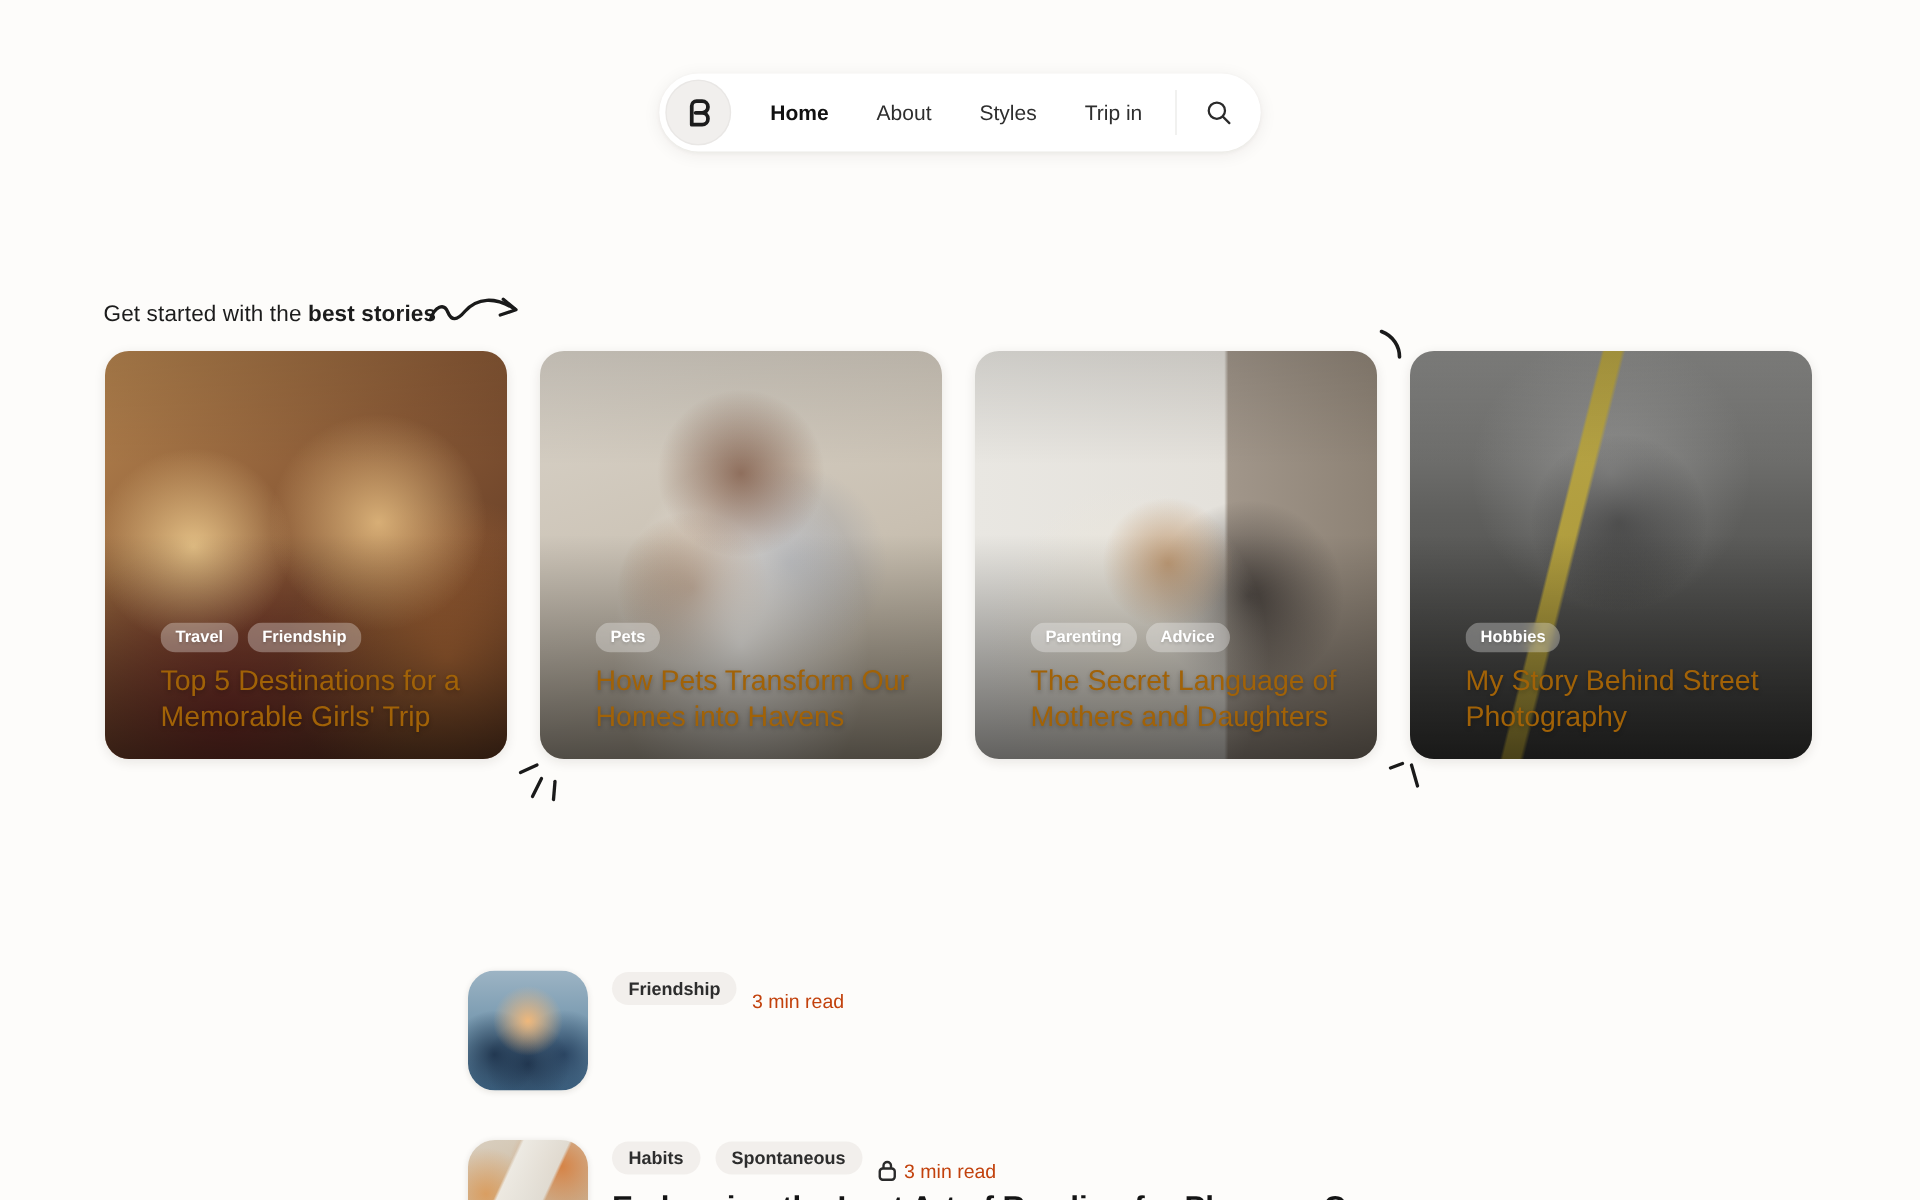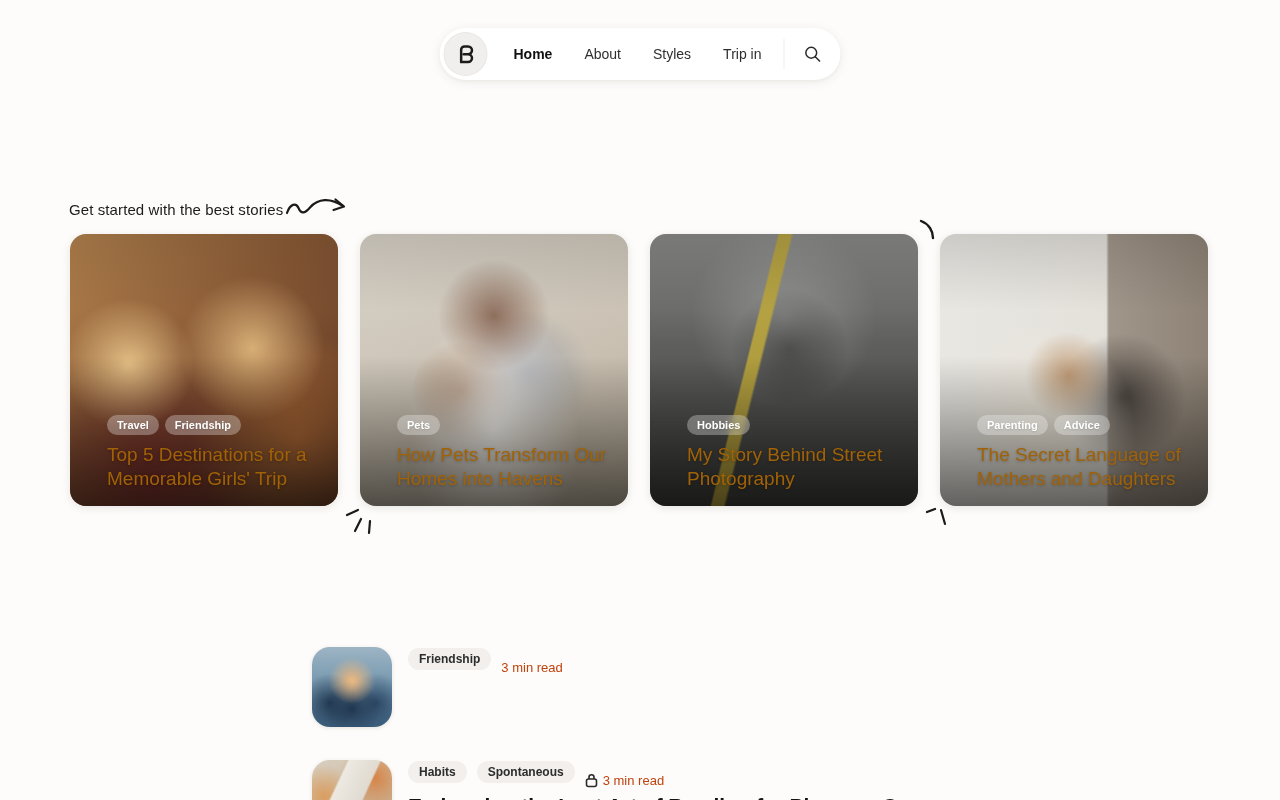--- a/index.html
+++ b/index.html
@@ -6,21 +6,21 @@
   html, body { width: 1280px; height: 800px; overflow: hidden; }
   body {
     position: relative;
     background: #fdfcfa;
     font-family: "Liberation Sans", "DejaVu Sans", sans-serif;
     color: #141414;
   }
 
   
   .nav-pill {
-    position: absolute; top: 28px; left: 50%; transform: translateX(-50%);
+    position: absolute; top: 49px; left: 50%; transform: translateX(-50%);
     height: 52px; display: flex; align-items: center;
     background: #ffffff; border-radius: 28px;
     box-shadow: 0 2px 12px rgba(40,30,20,0.07), 0 1px 3px rgba(40,30,20,0.05);
     padding: 4px 6px 4px 4px;
   }
   .logo-circle {
     width: 44px; height: 44px; border-radius: 50%;
     background: #f1efed; display: flex; align-items: center; justify-content: center;
     box-shadow: inset 0 0 0 1px rgba(0,0,0,0.03);
     cursor: pointer;
@@ -35,21 +35,21 @@
   .nav-search {
     width: 44px; height: 44px; display: flex; align-items: center; justify-content: center;
     cursor: pointer; border-radius: 50%;
   }
 
   
   .hero-heading {
     position: absolute; left: 69px; top: 201px;
     font-size: 15px; color: #1c1c1c; letter-spacing: 0.1px;
   }
-  .hero-heading b { font-weight: 400; }
+  .hero-heading b { font-weight: 700; }
   .arrow-doodle { position: absolute; left: 284px; top: 193px; }
 
   
   .cards-row {
     position: absolute; left: 70px; top: 234px;
     display: flex; gap: 22px;
   }
   .card {
     position: relative; width: 268px; height: 272px;
     border-radius: 16px; overflow: hidden; cursor: pointer;
@@ -202,37 +202,37 @@
     <div class="card-img img-pets"></div>
     <div class="card-content">
       <div class="card-tags">
         <span class="tag-glass">Pets</span>
       </div>
       <div class="card-title">How Pets Transform Our Homes into Havens</div>
     </div>
   </div>
 
   <div class="card">
-    <div class="card-img img-street"></div>
-    <div class="card-content">
-      <div class="card-tags">
-        <span class="tag-glass">Hobbies</span>
-      </div>
-      <div class="card-title">My Story Behind Street Photography</div>
-    </div>
-  </div>
-
-  <div class="card">
     <div class="card-img img-mother"></div>
     <div class="card-content">
       <div class="card-tags">
         <span class="tag-glass">Parenting</span>
         <span class="tag-glass">Advice</span>
       </div>
       <div class="card-title">The Secret Language of Mothers and Daughters</div>
+    </div>
+  </div>
+
+  <div class="card">
+    <div class="card-img img-street"></div>
+    <div class="card-content">
+      <div class="card-tags">
+        <span class="tag-glass">Hobbies</span>
+      </div>
+      <div class="card-title">My Story Behind Street Photography</div>
     </div>
   </div>
 
 </div>
 
 <svg class="doodle doodle-1" width="26" height="28" viewBox="0 0 26 28">
   <path d="M5 5 C13 8 17 15 17 22" fill="none" stroke="#1a1a1a" stroke-width="2.4" stroke-linecap="round"></path>
 </svg>
 <svg class="doodle doodle-2" width="36" height="32" viewBox="0 0 36 32">
   <path d="M3 9 L14 4" fill="none" stroke="#1a1a1a" stroke-width="2.2" stroke-linecap="round"></path>

